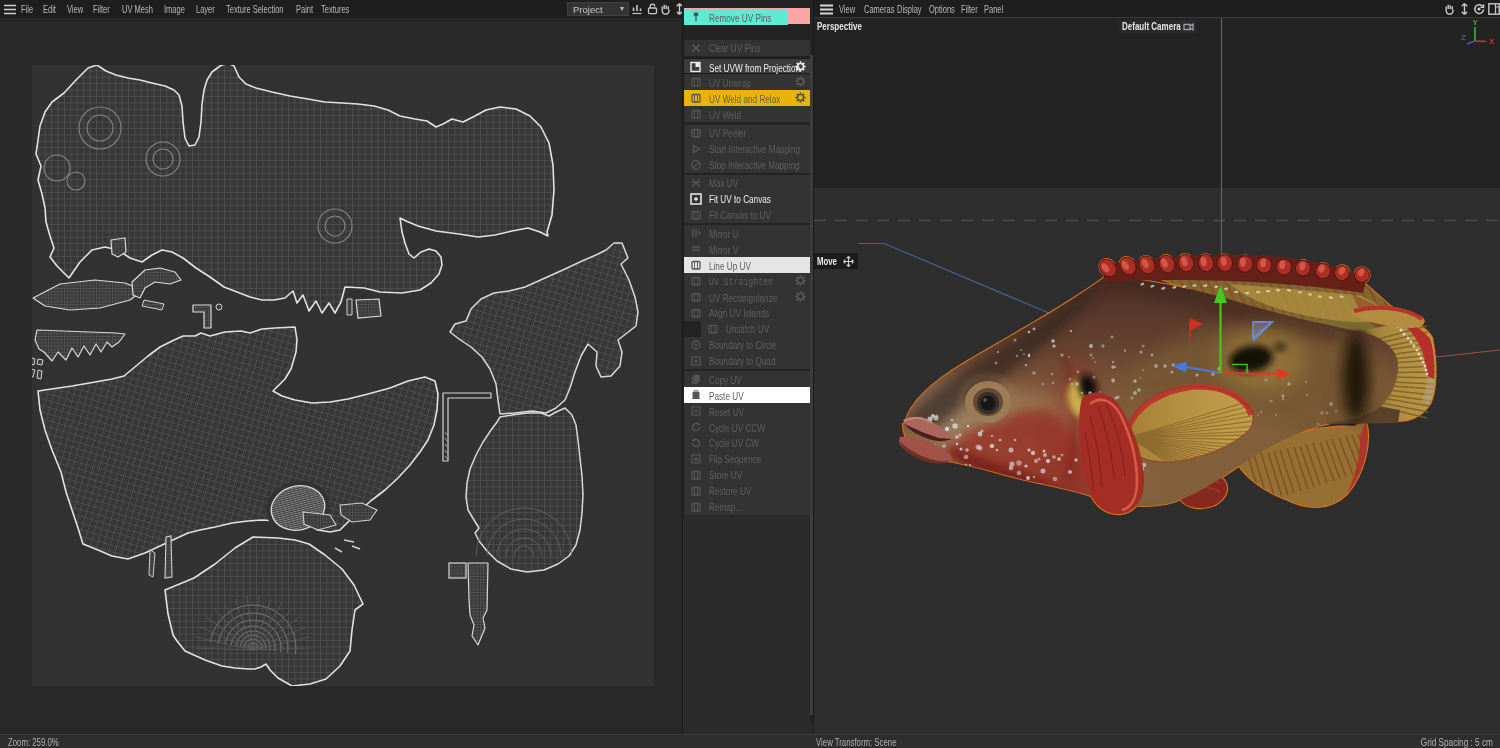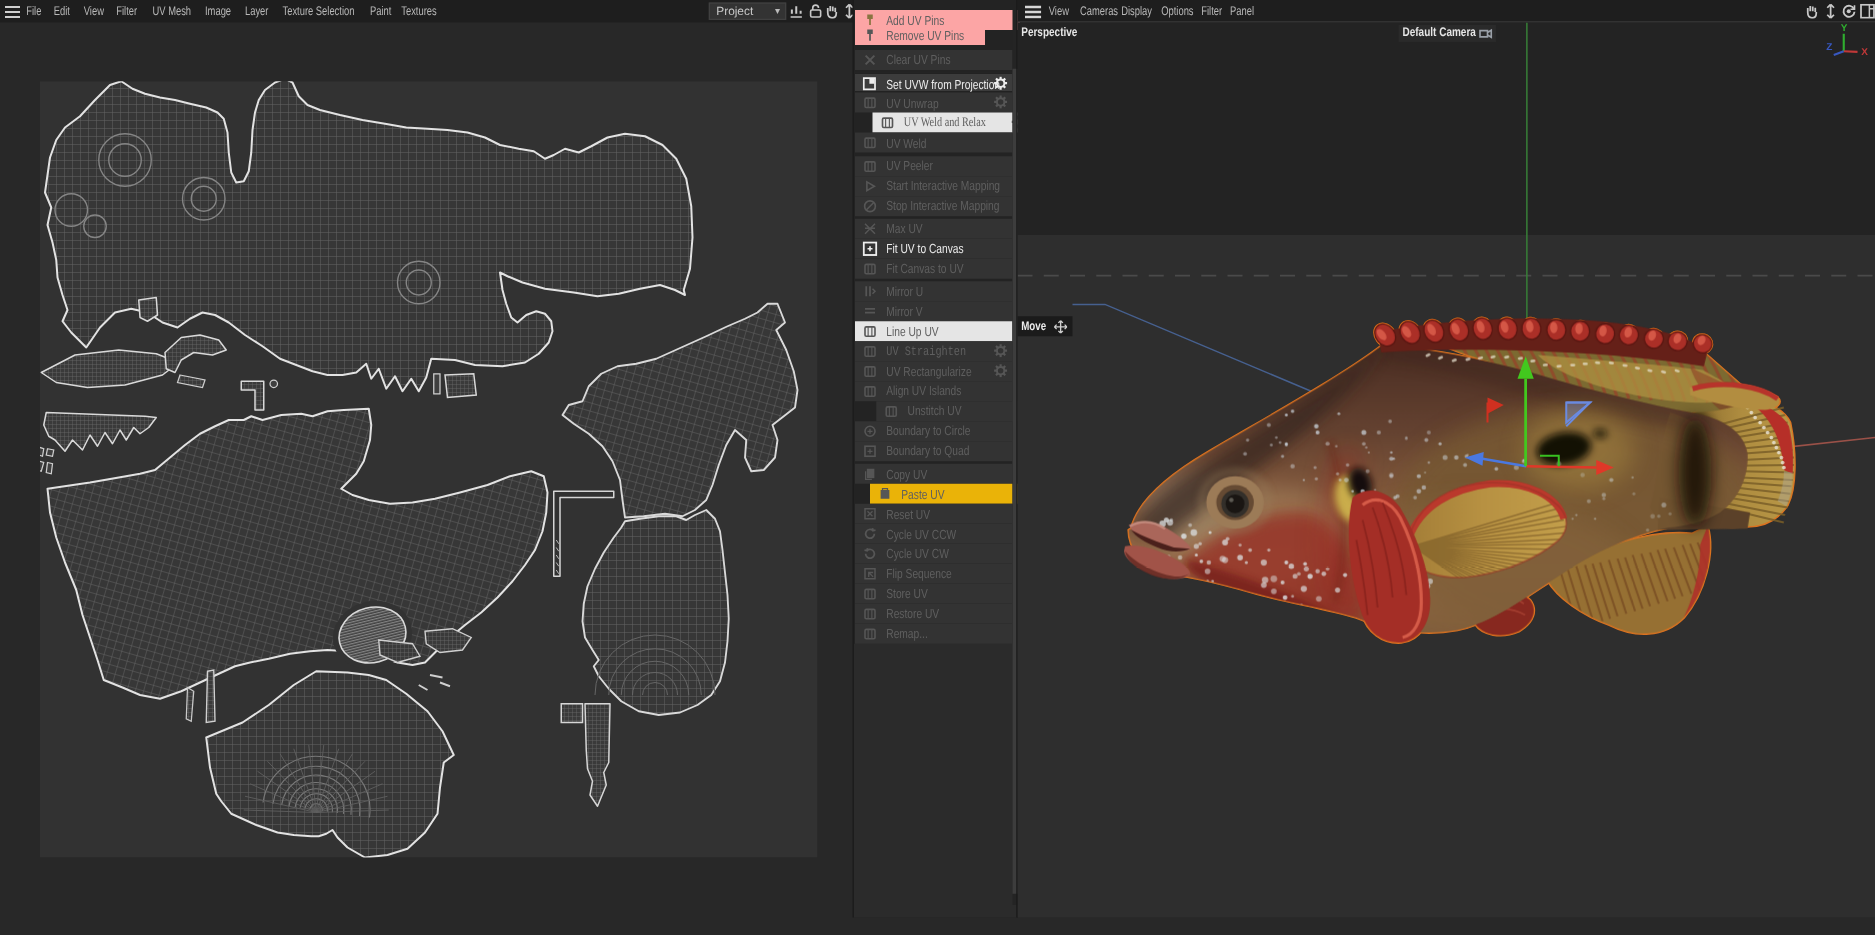--- a/index.html
+++ b/index.html
@@ -139,21 +139,21 @@
 <div class="abs" style="left:683px;top:0;width:131px;height:734px;background:#272727">
       <div class="abs" style="left:0;top:0;width:131px;height:734px;background:#232323"></div>
       <div class="abs" style="left:0;top:515px;width:131px;height:219px;background:#2b2b2b"></div>
       <div class="abs" style="left:1px;top:8.0px;width:132px;height:16px;background:#fca5a5;">
         <svg width="12" height="12" viewBox="0 0 12 12" class="abs" style="left:6px;top:2px">
           <path d="M6 3.5v7" stroke="#8a7440" stroke-width="1.4"></path>
           <path d="M3.8 1.5h4.4v3.6H3.8z" fill="#8a7440"></path>
         </svg>
         <span class="abs t" style="left:25px;top:2.5px;font-size:10.5px;color:#5f5f5f">Add UV Pins</span>
       </div>
-      <div class="abs" style="left:1px;top:20px;width:104px;height:16px;background:#fca5a5;">
+      <div class="abs" style="left:1px;top:9px;width:104px;height:16px;background:#5eead4;">
         <svg width="12" height="12" viewBox="0 0 12 12" class="abs" style="left:6px;top:2px">
           <path d="M6 3.5v7" stroke="#565656" stroke-width="1.4"></path>
           <path d="M3.8 1.5h4.4v3.6H3.8z" fill="#565656"></path>
         </svg>
         <span class="abs t" style="left:25px;top:2.5px;font-size:10.5px;color:#5f5f5f">Remove UV Pins</span>
       </div>
       <div class="abs" style="left:1px;top:39.9px;width:126px;height:16px;background:#333333;padding-left:14px;">
         <svg width="12" height="12" viewBox="0 0 12 12" class="abs" style="left:6px;top:2px">
           <path d="M2.5 2.5l7 7M9.5 2.5l-7 7" stroke="#565656" stroke-width="1.6"></path>
         </svg>
@@ -174,21 +174,21 @@
         <svg width="12" height="12" viewBox="0 0 12 12" class="abs" style="left:6px;top:2px">
           <rect x="2" y="2.5" width="8" height="7.5" rx="1" fill="none" stroke="#565656" stroke-width="1.3"></rect>
           <path d="M4.5 2.5v7.5M7.5 2.5v7.5" stroke="#565656" stroke-width="0.9"></path>
         </svg>
         <span class="abs t" style="left:25px;top:2.5px;font-size:10.5px;color:#5f5f5f">UV Unwrap</span>
         <svg width="11" height="11" viewBox="0 0 11 11" class="abs" style="right:4px;top:2px">
           <circle cx="5.5" cy="5.5" r="3" fill="none" stroke="#565656" stroke-width="1.6"></circle>
           <path d="M8.6,5.5L10.7,5.5M7.7,7.7L9.2,9.2M5.5,8.6L5.5,10.7M3.3,7.7L1.8,9.2M2.4,5.5L0.3,5.5M3.3,3.3L1.8,1.8M5.5,2.4L5.5,0.3M7.7,3.3L9.2,1.8" stroke="#565656" stroke-width="1.7"></path>
         </svg>
       </div>
-      <div class="abs" style="left:15px;top:90.2px;width:126px;height:16px;background:#e5e5e5;font-family:Liberation Serif, serif;">
+      <div class="abs" style="left:1px;top:90.2px;width:126px;height:16px;background:#eab308;">
         <svg width="12" height="12" viewBox="0 0 12 12" class="abs" style="left:6px;top:2px">
           <rect x="2" y="2.5" width="8" height="7.5" rx="1" fill="none" stroke="#565656" stroke-width="1.3"></rect>
           <path d="M4.5 2.5v7.5M7.5 2.5v7.5" stroke="#565656" stroke-width="0.9"></path>
         </svg>
         <span class="abs t" style="left:25px;top:2.5px;font-size:10.5px;color:#5f5f5f">UV Weld and Relax</span>
         <svg width="11" height="11" viewBox="0 0 11 11" class="abs" style="right:4px;top:2px">
           <circle cx="5.5" cy="5.5" r="3" fill="none" stroke="#565656" stroke-width="1.6"></circle>
           <path d="M8.6,5.5L10.7,5.5M7.7,7.7L9.2,9.2M5.5,8.6L5.5,10.7M3.3,7.7L1.8,9.2M2.4,5.5L0.3,5.5M3.3,3.3L1.8,1.8M5.5,2.4L5.5,0.3M7.7,3.3L9.2,1.8" stroke="#565656" stroke-width="1.7"></path>
         </svg>
       </div>
@@ -309,21 +309,21 @@
         </svg>
         <span class="abs t" style="left:25px;top:2.5px;font-size:10.5px;color:#5f5f5f">Boundary to Quad</span>
       </div>
       <div class="abs" style="left:1px;top:371.2px;width:126px;height:16px;background:#333333;">
         <svg width="12" height="12" viewBox="0 0 12 12" class="abs" style="left:6px;top:2px">
           <rect x="3.5" y="2" width="6" height="7.5" fill="#565656"></rect>
           <path d="M2.5 4v6.5h5" stroke="#565656" fill="none"></path>
         </svg>
         <span class="abs t" style="left:25px;top:2.5px;font-size:10.5px;color:#5f5f5f">Copy UV</span>
       </div>
-      <div class="abs" style="left:1px;top:387.1px;width:126px;height:16px;background:#eab308;margin-left:12px;">
+      <div class="abs" style="left:1px;top:387.1px;width:126px;height:16px;background:#ffffff;">
         <svg width="12" height="12" viewBox="0 0 12 12" class="abs" style="left:6px;top:2px">
           <rect x="2.5" y="3" width="7" height="7" fill="#565656"></rect>
           <path d="M4 3V1.8h4V3" stroke="#565656" fill="none"></path>
         </svg>
         <span class="abs t" style="left:25px;top:2.5px;font-size:10.5px;color:#5f5f5f">Paste UV</span>
       </div>
       <div class="abs" style="left:1px;top:403.1px;width:126px;height:16px;background:#333333;">
         <svg width="12" height="12" viewBox="0 0 12 12" class="abs" style="left:6px;top:2px">
           <rect x="2" y="2" width="8" height="8" fill="none" stroke="#565656" stroke-width="1.2"></rect>
           <path d="M4 4l4 4M8 4l-4 4" stroke="#565656" stroke-width="1"></path>
@@ -794,14 +794,19 @@
 <svg class="abs" style="right:1px;top:2px" width="12" height="10" viewBox="0 0 12 10">
         <path d="M1 2.5h6v5H1zM7 4l3-1.8v5.6L7 6" fill="none" stroke="#9aa0a8" stroke-width="1.3"></path>
       </svg>
 </div>
 <div class="abs" style="left:814px;top:253px;background:#1b1b1b;width:44px;height:16px">
 <span class="abs t" style="left:3px;top:2.5px;color:#ececec;font-size:10px;font-weight:bold">Move</span>
 <svg class="abs" style="left:29px;top:2.5px" width="11" height="11" viewBox="0 0 11 11">
         <path d="M5.5 0.5v10M0.5 5.5h10M5.5 0.5L3.7 2.3M5.5 0.5l1.8 1.8M5.5 10.5l-1.8-1.8M5.5 10.5l1.8-1.8M0.5 5.5l1.8-1.8M0.5 5.5l1.8 1.8M10.5 5.5L8.7 3.7M10.5 5.5L8.7 7.3" stroke="#cfcfcf" stroke-width="1.1" fill="none"></path>
       </svg>
 </div>
+<div class="abs" style="left:0;top:734px;width:1500px;height:14px;background:#2e2e2e;border-top:1px solid #3c3c3c">
+<span class="abs t" style="left:8px;top:2px;font-size:10px;color:#b0b0b0">Zoom: 259.0%</span>
+<span class="abs t" style="left:816px;top:2px;font-size:10px;color:#b0b0b0">View Transform: Scene</span>
+<span class="abs" style="right:7px;top:2px;font-size:10px;color:#b0b0b0;display:inline-block;transform:scale(0.82,1);transform-origin:100% 50%;white-space:nowrap">Grid Spacing : 5 cm</span>
+</div>
 <div class="abs" style="left:682px;top:0;width:1px;height:734px;background:#1a1a1a"></div>
 <div class="abs" style="left:813px;top:0;width:1px;height:734px;background:#1a1a1a"></div>
 </div>
 </body></html>

